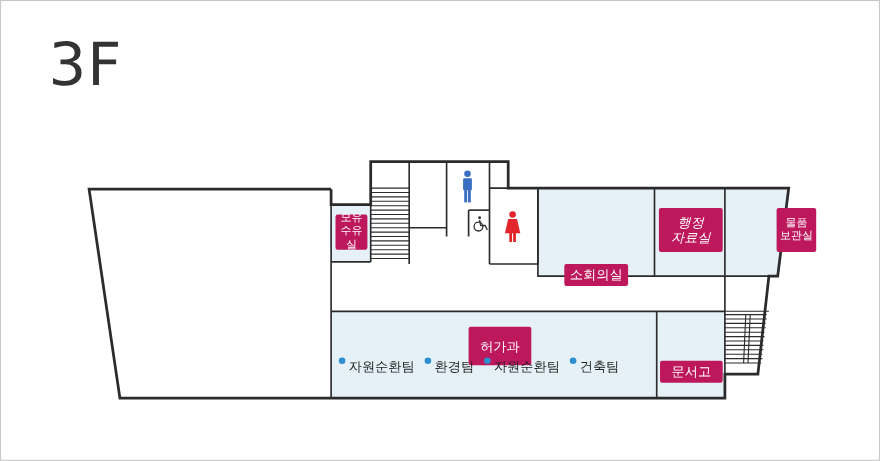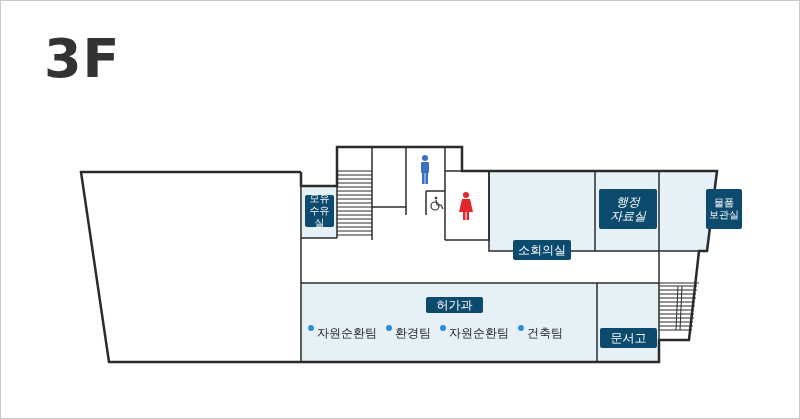--- a/index.html
+++ b/index.html
@@ -1,20 +1,20 @@
 <!DOCTYPE html>
 <html><head>
   <meta charset="utf-8">
   <style>
     html, body { margin: 0; padding: 0; background: #ffffff; }
     body { width: 800px; height: 419px; position: relative; overflow: hidden; font-family: "DejaVu Sans", sans-serif; }
     .frame { position: absolute; left: 0; top: 0; width: 798px; height: 417px; border: 1px solid #c9c9c9; background: #fff; }
-    .floor-title { position: absolute; left: 44px; top: 28px; font-family: "DejaVu Sans", sans-serif; font-weight: 700; font-size: 54px; line-height: 62px; color: #333333; letter-spacing: 1px; }
+    .floor-title { position: absolute; left: 44px; top: 28px; font-family: "DejaVu Sans", sans-serif; font-weight: 400; font-size: 54px; line-height: 62px; color: #333333; letter-spacing: 1px; }
     svg.plan { position: absolute; left: 0; top: 0; }
-    .room-btn { position: absolute; background: #0c4a6e; color: #fff; border-radius: 2px; display: flex; align-items: center; justify-content: center; text-align: center; font-size: 12px; line-height: 14px; cursor: pointer; white-space: pre-line; }
+    .room-btn { position: absolute; background: #be185d; color: #fff; border-radius: 2px; display: flex; align-items: center; justify-content: center; text-align: center; font-size: 12px; line-height: 14px; cursor: pointer; white-space: pre-line; }
     .room-btn.small { font-size: 10px; line-height: 12px; }
     .team-list { position: absolute; left: 308px; top: 325px; display: flex; gap: 9px; font-size: 12px; color: #222; white-space: nowrap; }
     .team { display: flex; align-items: flex-start; }
     .team .dot { width: 6px; height: 6px; border-radius: 50%; background: #2d8fd0; margin-right: 3px; display: inline-block; }
   </style>
 </head>
 <body>
 
 <div class="frame"></div>
 
@@ -116,21 +116,21 @@
   </g>
 </svg>
 
 <div class="room-btn small" style="left:305px; top:195px; width:29px; height:32px;">모유
 수유실</div>
 <div class="room-btn" style="left:513px; top:200px; width:58px; height:20px;margin-top:40px;">소회의실</div>
 <div class="room-btn" style="left:599px; top:189px; width:58px; height:40px;font-style:italic;">행정
 자료실</div>
 <div class="room-btn small" style="left:666px; top:189px; width:36px; height:40px;margin-left:40px;">물품
 보관실</div>
-<div class="room-btn" style="left:426px; top:297px; width:57px; height:16px;">허가과</div>
+<div class="room-btn" style="left:426px; top:297px; width:57px; height:35px;">허가과</div>
 <div class="room-btn" style="left:600px; top:328px; width:57px; height:20px;">문서고</div>
 
 <div class="team-list">
   <span class="team">
     <span class="dot"></span>
     <span>자원순환팀</span>
   </span>
   <span class="team">
     <span class="dot"></span>
     <span>환경팀</span>

